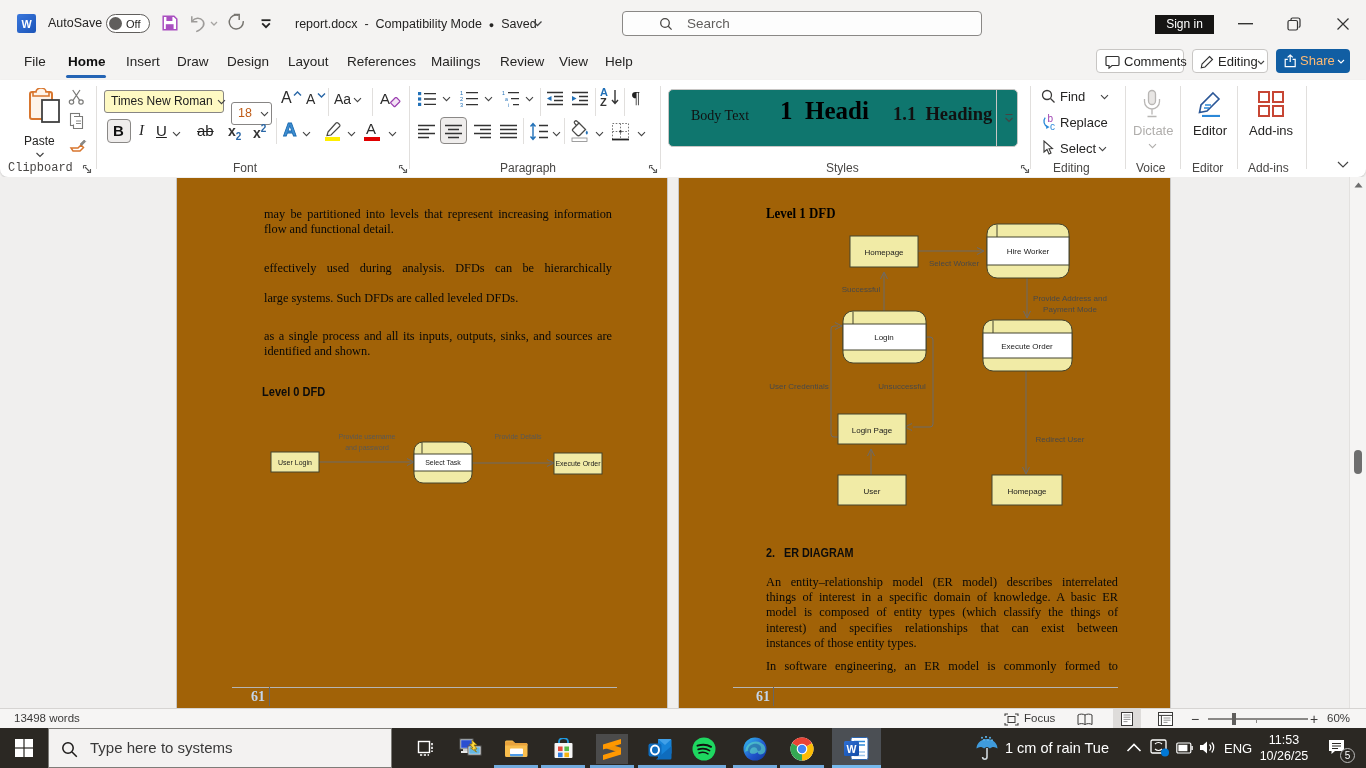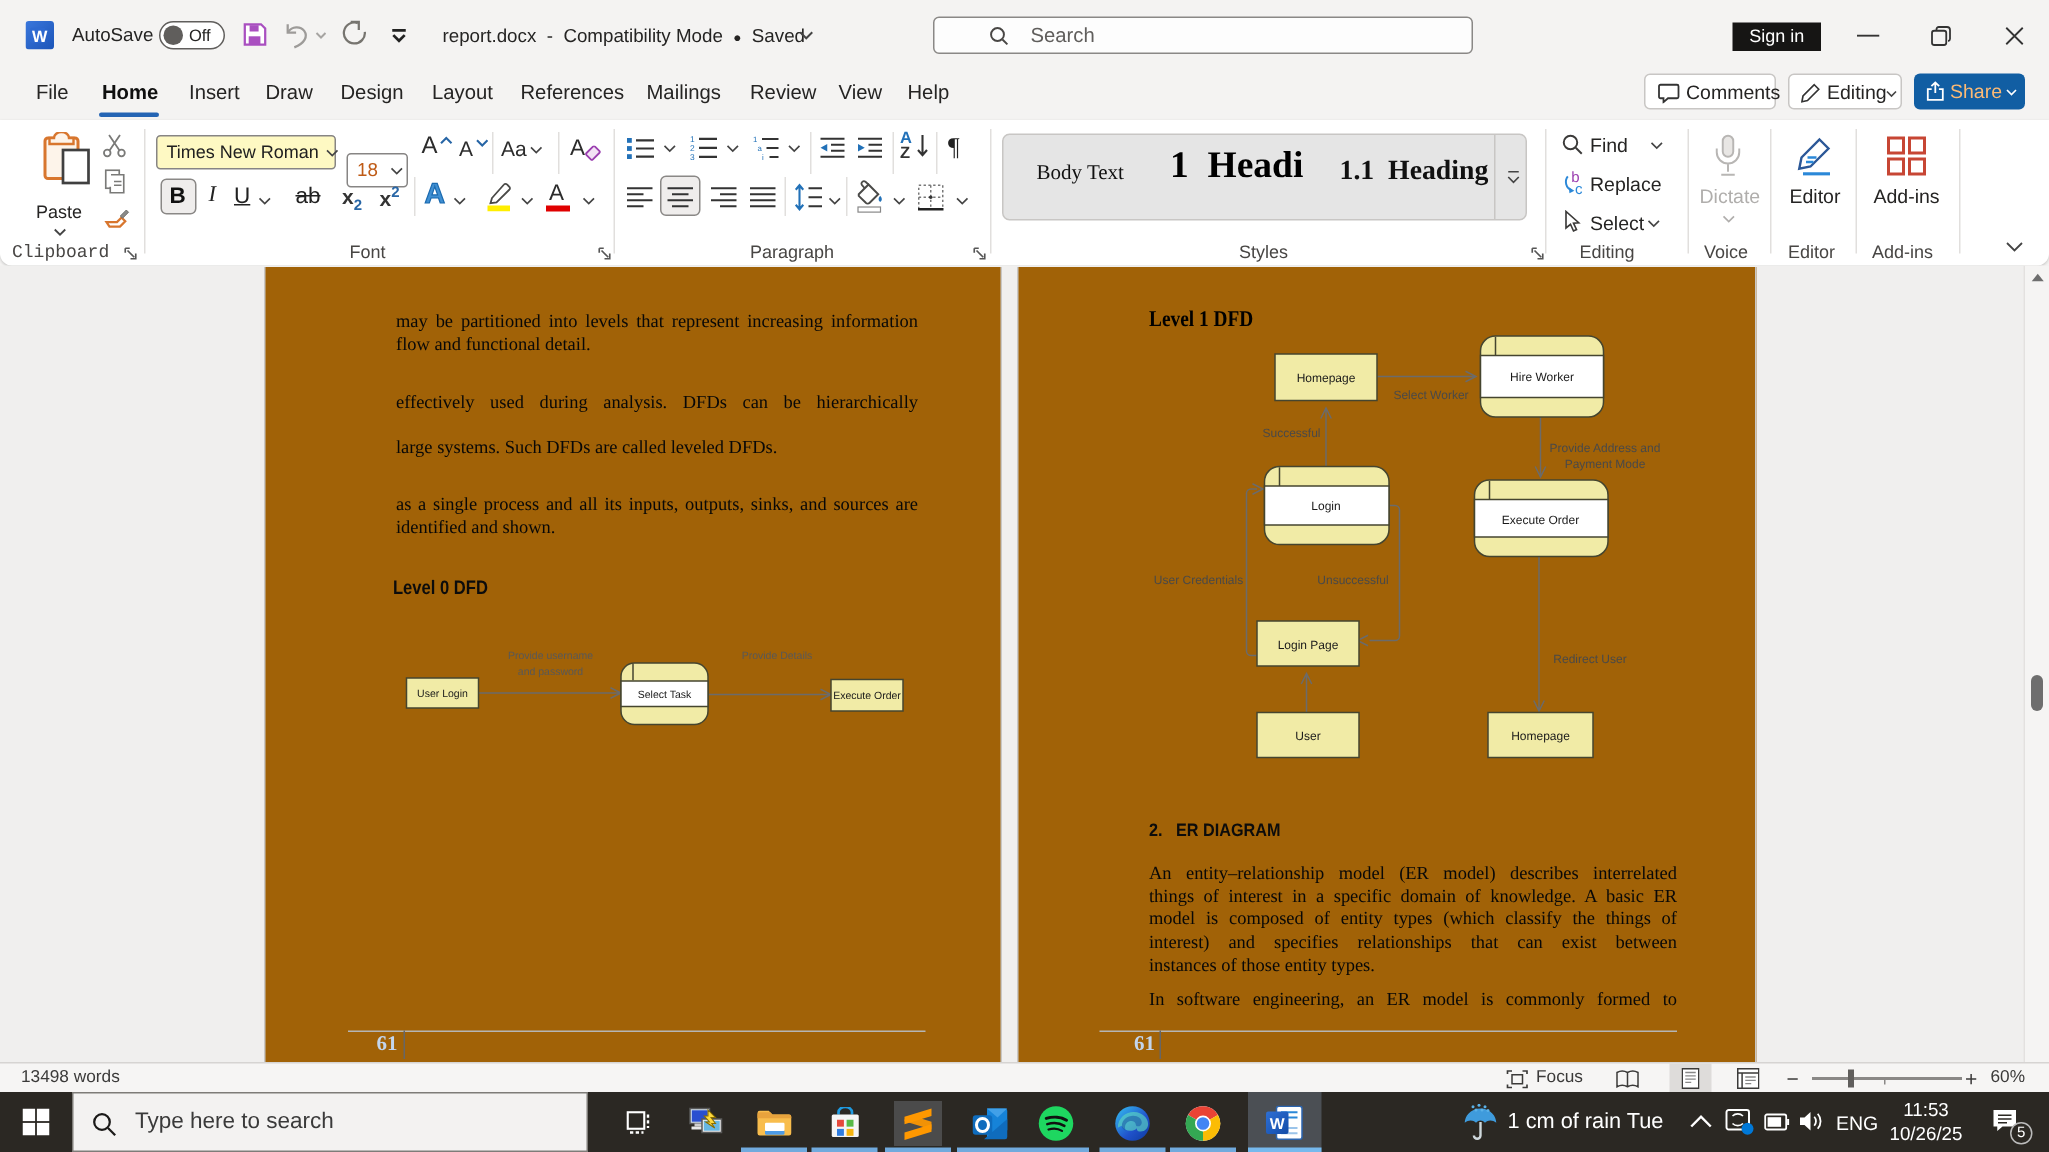--- a/index.html
+++ b/index.html
@@ -358,21 +358,21 @@
     </svg>
     <svg class="abs" style="left:637px;top:51px;" width="9" height="7" viewBox="0 0 9 7">
         <path d="M1 1.2 l3.5 3.5 L8 1.2" fill="none" stroke="#444" stroke-width="1.1"></path>
       </svg>
     <div class="glabel" style="left:500px;">Paragraph</div>
     <svg class="launch" style="left:647px;" viewBox="0 0 12 12">
         <path d="M2.5 2.5 h3 M2.5 2.5 v3 M4 4 l4.5 4.5 M9.5 6 v3.5 h-3.5" fill="none" stroke="#555" stroke-width="1.1"></path>
       </svg>
     <div class="gsep" style="left:660px;"></div>
 
-    <div class="abs" style="left:668px;top:9px;width:350px;height:58px;border:1px solid #c8c6c4;border-radius:5px;background:#e5e5e5;">
+    <div class="abs" style="left:668px;top:9px;width:350px;height:58px;border:1px solid #c8c6c4;border-radius:5px;background:#0f766e;">
       <div class="abs" style="left:0;top:0;width:327px;height:56px;overflow:hidden;">
         <div class="abs" style="left:22px;top:18px;font-size:14px;font-family:'Liberation Serif',serif;color:#111;">Body Text</div>
         <div class="abs" style="left:111px;top:7px;font-size:25px;font-weight:bold;font-family:'Liberation Serif',serif;color:#000;white-space:nowrap;">1&nbsp;&nbsp;Headi</div>
         <div class="abs" style="left:224px;top:14px;font-size:18.5px;font-weight:bold;font-family:'Liberation Serif',serif;color:#111;white-space:nowrap;">1.1&nbsp;&nbsp;Heading</div>
       </div>
       <div class="abs" style="left:327px;top:0;width:23px;height:56px;border-left:1px solid #c8c6c4;">
         <svg class="abs" style="left:7px;top:24px;" width="10" height="9" viewBox="0 0 10 9">
             <path d="M1.5 0.5 h7 M1.5 4 l3.5 3.5 L8.5 4" fill="none" stroke="#444" stroke-width="1.1"></path>
           </svg>
       </div>
@@ -586,21 +586,21 @@
           <rect x="0" y="9.6" width="8.4" height="8.4"></rect>
           <rect x="9.6" y="9.6" width="8.4" height="8.4"></rect>
         </g>
     </svg>
 
     <div class="abs" style="left:48px;top:0;width:344px;height:40px;background:#f3f2f1;border:1px solid #7e7c78;">
       <svg class="abs" style="left:12px;top:12px;" width="17" height="17" viewBox="0 0 17 17">
         <circle cx="7" cy="7" r="5.2" fill="none" stroke="#1b1a19" stroke-width="1.5"></circle>
         <path d="M11 11 L15.8 15.8" stroke="#1b1a19" stroke-width="1.5"></path>
       </svg>
-      <div class="abs" style="left:41px;top:10px;font-size:15px;color:#3a3a3a;">Type here to search</div>
+      <div class="abs" style="left:41px;top:10px;font-size:15px;color:#3a3a3a;">Type here to systems</div>
     </div>
 
     <svg class="abs" style="left:416px;top:11px;" width="19" height="18" viewBox="0 0 19 18">
       <rect x="2.5" y="2.5" width="11" height="11" fill="none" stroke="#fff" stroke-width="1.4"></rect>
       <path d="M16 4 v9 M4 16 h9" stroke="#fff" stroke-width="1.6" stroke-dasharray="2.2 1.6"></path>
     </svg>
 
     <svg class="abs" style="left:459px;top:10px;" width="24" height="21" viewBox="0 0 24 21">
       <rect x="1" y="1" width="13" height="10" fill="#d6e4f0" stroke="#5a5a5a" stroke-width="1"></rect>
       <rect x="2.2" y="2.2" width="10.6" height="7.6" fill="#2a4fd0"></rect>

